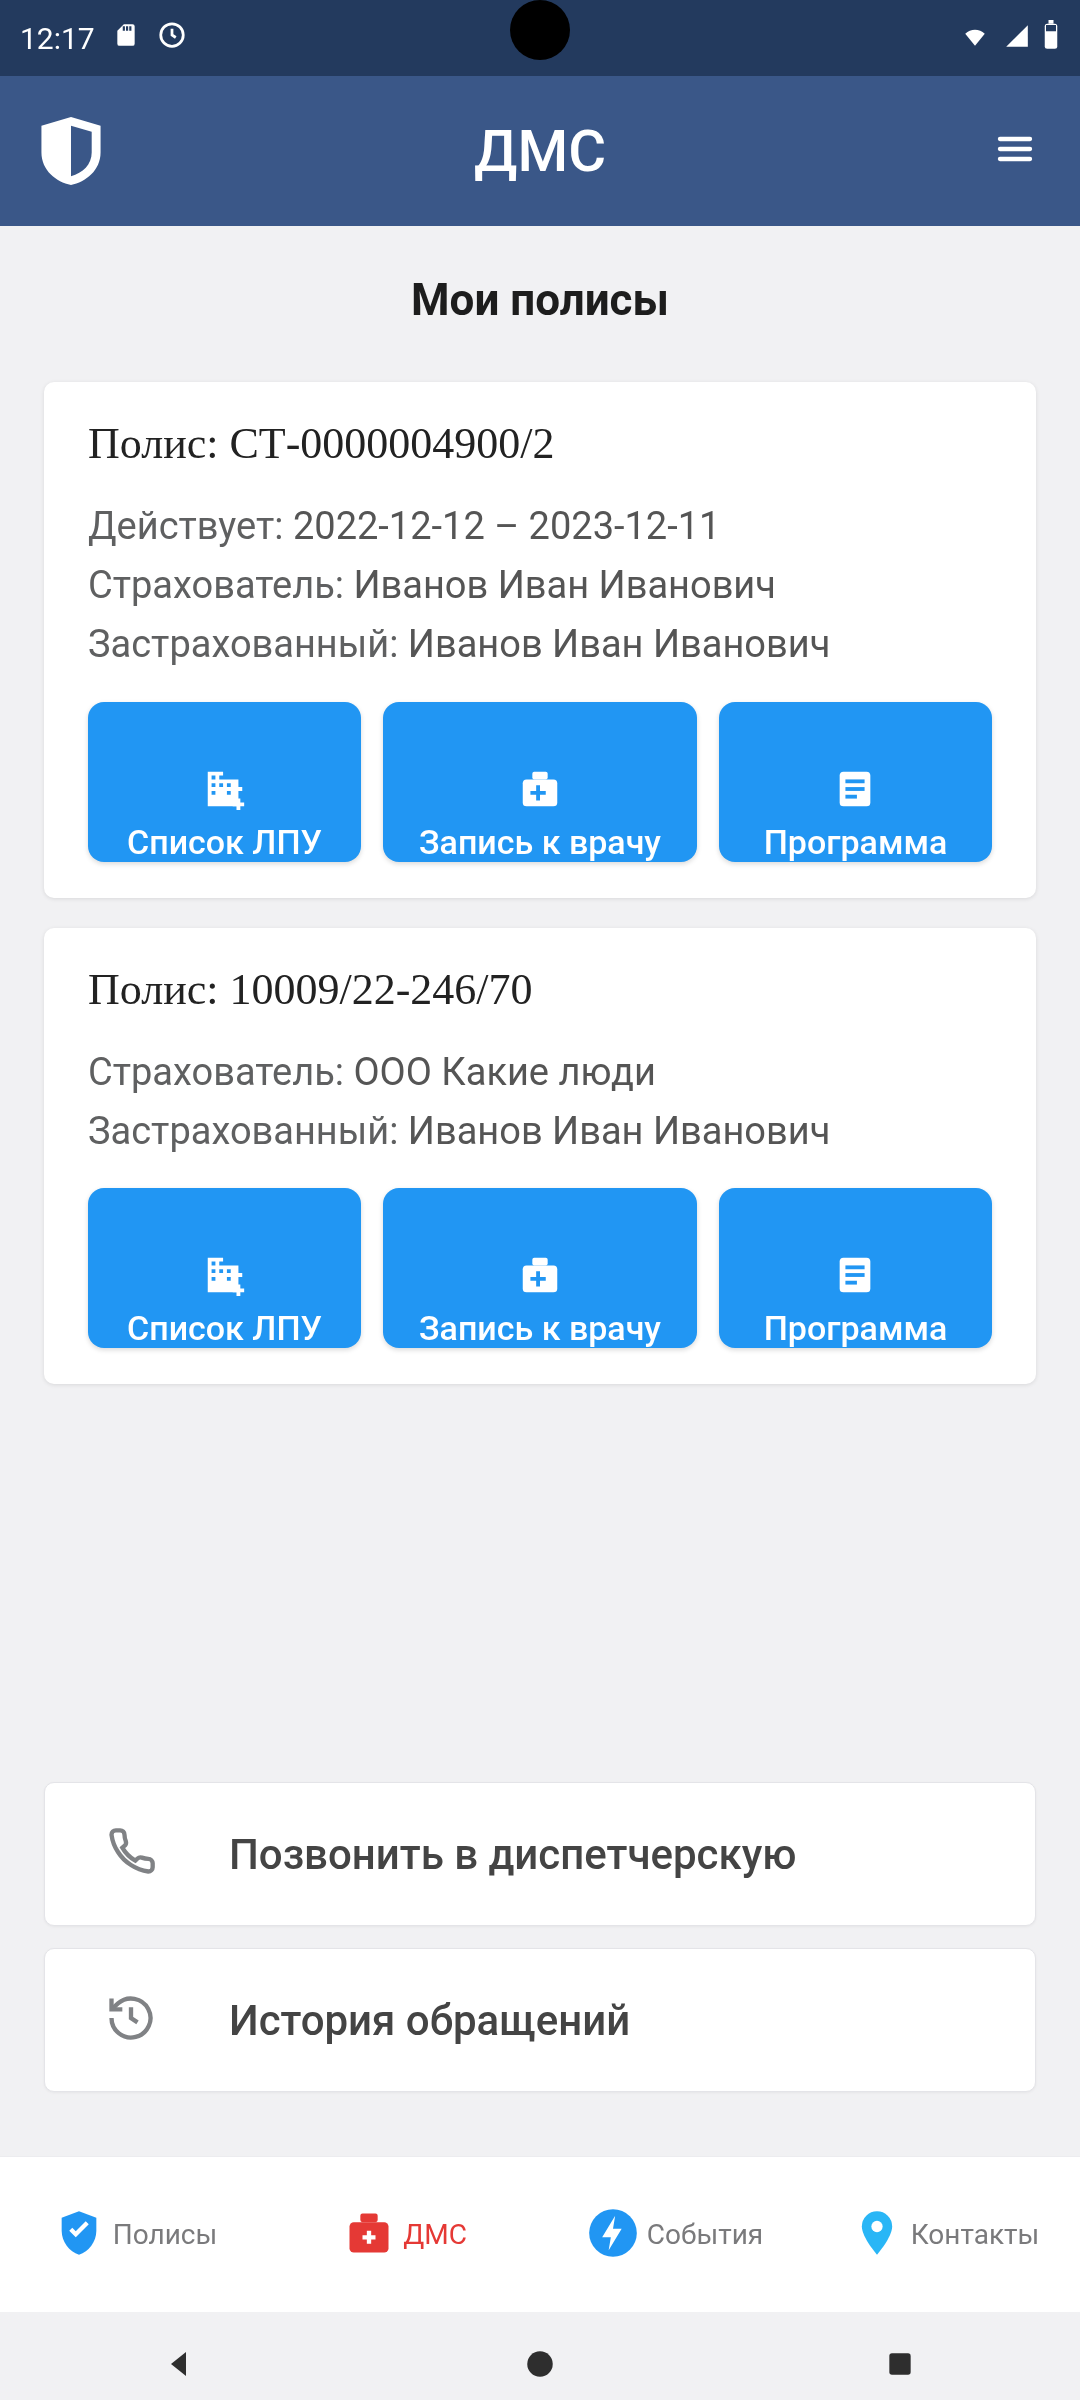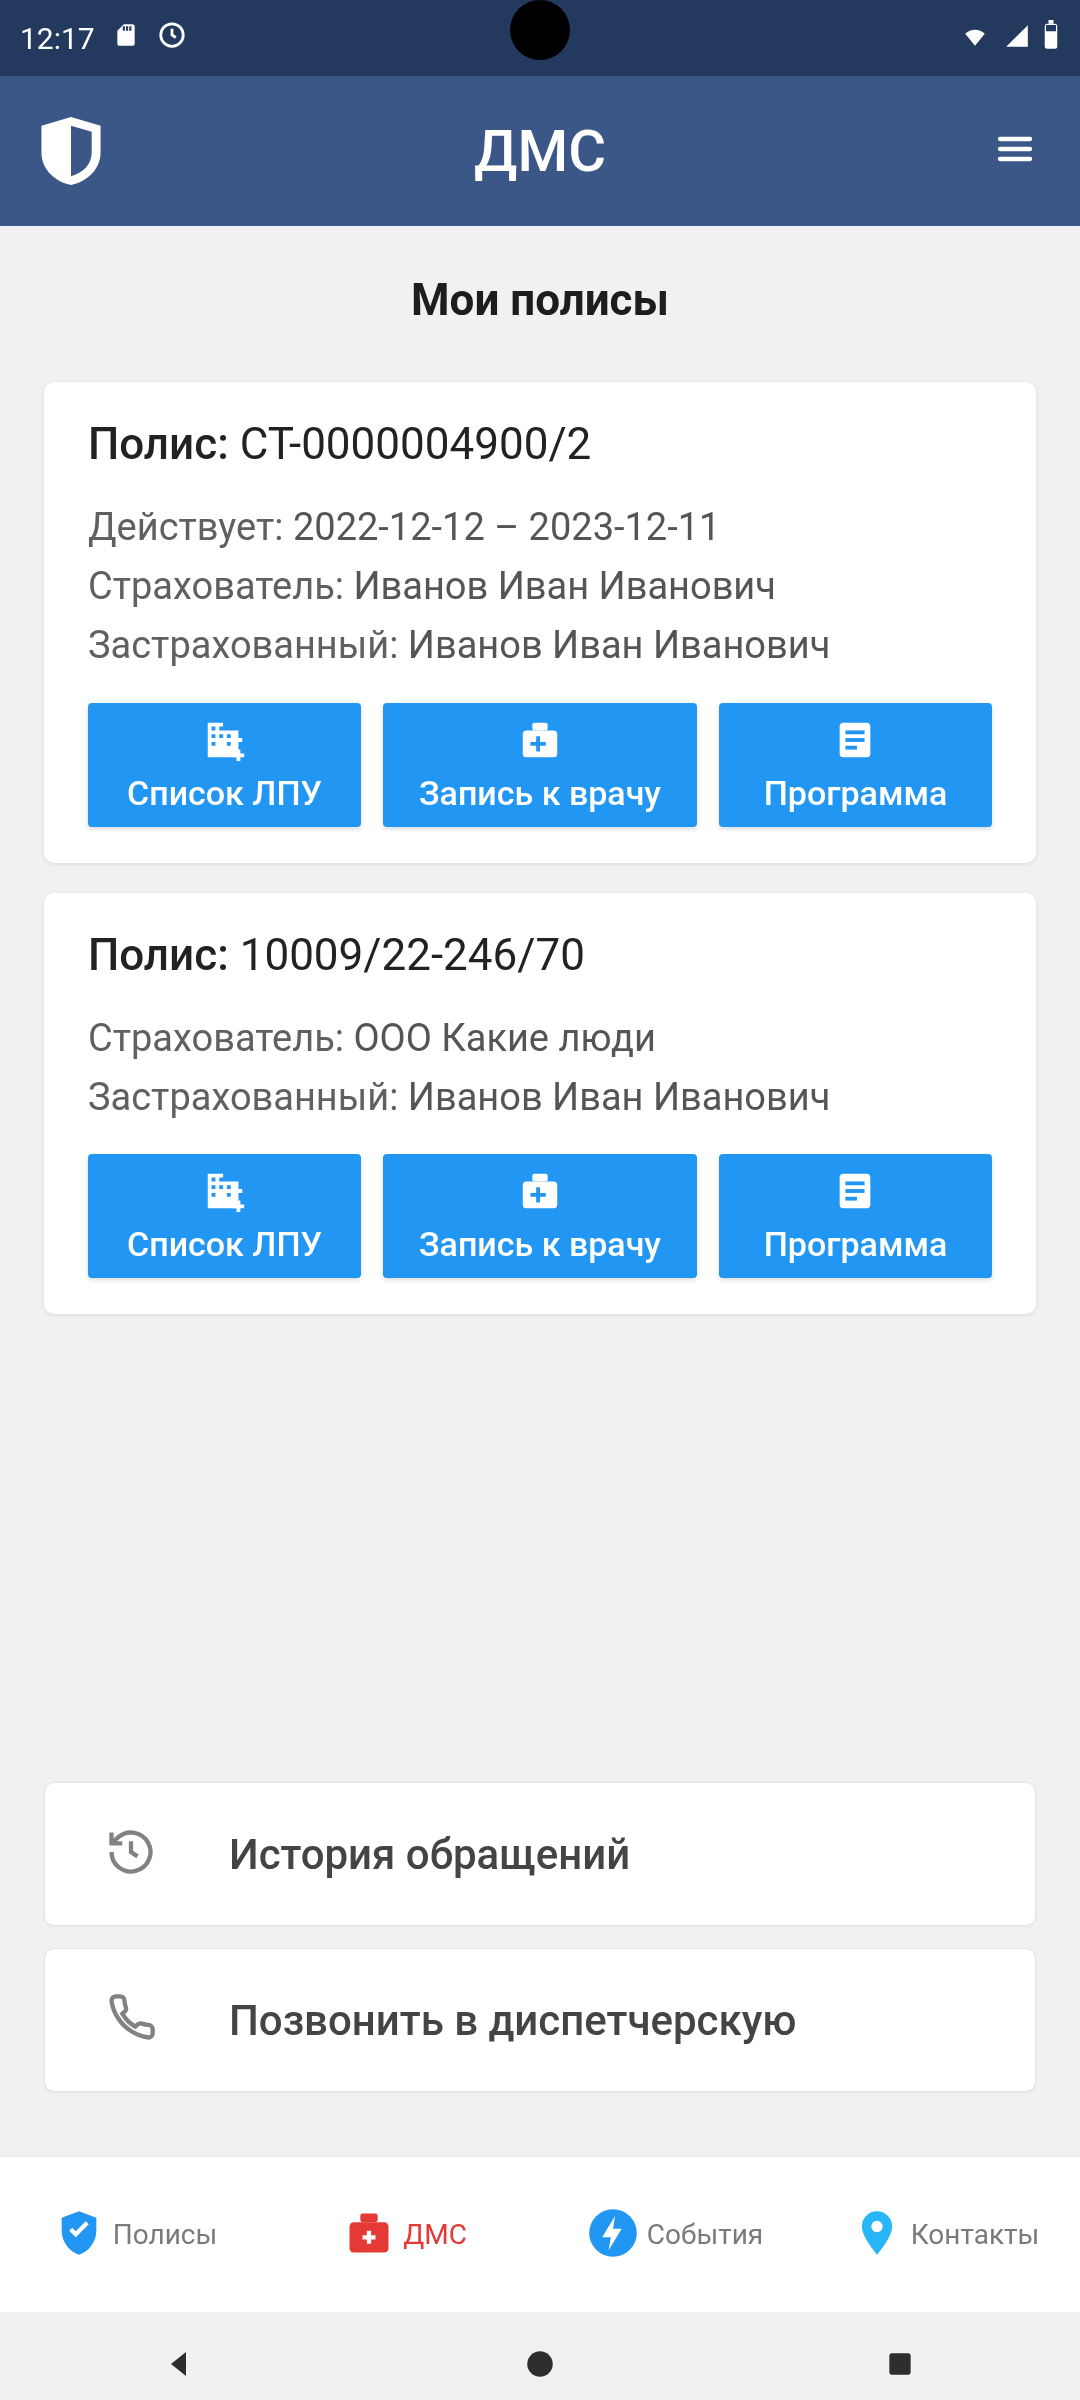--- a/index.html
+++ b/index.html
@@ -59,39 +59,39 @@
     margin: 48px 0 56px;
   }
 
   .policy-card {
     background: #fff;
     border-radius: 10px;
     padding: 36px 44px 36px;
     margin-bottom: 30px;
     box-shadow: 0 1px 4px rgba(0,0,0,0.1);
   }
-  .policy-title { font-size: 44px; font-weight: 500; color: #222; margin-bottom: 28px; }
+  .policy-title { font-size: 44px; font-weight: 500; color: #222; margin-bottom: 28px; font-family: Liberation Serif, serif; }
   .policy-title .num { font-weight: 400; }
   .policy-row { font-size: 38px; color: #5f6061; line-height: 1.55; }
   .policy-row .val { color: #555; }
   .policy-buttons {
     display: flex;
     gap: 22px;
     margin-top: 28px;
   }
   .policy-btn {
     flex: 1;
     background: #2196f3;
     color: #fff;
-    border-radius: 4px;
-    height: 124px;
+    border-radius: 16px;
+    height: 160px;
     display: flex;
     flex-direction: column;
     align-items: center;
-    justify-content: center;
+    justify-content: flex-end;
     gap: 10px;
     font-size: 34px;
     font-weight: 500;
     cursor: pointer;
     box-shadow: 0 2px 5px rgba(0,0,0,0.15);
   }
   .policy-btn.wide { flex: 1.15; }
   .policy-btn svg { width: 46px; height: 46px; }
 
   .spacer { flex: 1; }
@@ -277,34 +277,34 @@
       </div>
     </div>
   </div>
 
   <div class="spacer"></div>
 
   <div class="bottom-block">
     <div class="wide-button">
       <span class="wb-icon">
         <svg width="52" height="52" viewBox="0 0 24 24" fill="none" stroke="#808285" stroke-width="2">
+            <path d="M22 17v2a2 2 0 0 1-2 2 19 19 0 0 1-8-3 19 19 0 0 1-6-6 19 19 0 0 1-3-8 2 2 0 0 1 2-2h2a2 2 0 0 1 2 2c0 1 .2 2 .6 3a2 2 0 0 1-.4 2L8 10a16 16 0 0 0 6 6l1-1a2 2 0 0 1 2-.4c1 .4 2 .6 3 .6a2 2 0 0 1 2 2z"></path>
+          </svg>
+      </span>
+      <span class="wb-label">Позвонить в диспетчерскую</span>
+    </div>
+    <div class="wide-button">
+      <span class="wb-icon">
+        <svg width="52" height="52" viewBox="0 0 24 24" fill="none" stroke="#808285" stroke-width="2">
             <path d="M3 12a9 9 0 1 0 3-6.7L3 8"></path>
             <polyline points="3 3 3 8 8 8"></polyline>
             <polyline points="12 7 12 12 15 14"></polyline>
           </svg>
       </span>
       <span class="wb-label">История обращений</span>
-    </div>
-    <div class="wide-button">
-      <span class="wb-icon">
-        <svg width="52" height="52" viewBox="0 0 24 24" fill="none" stroke="#808285" stroke-width="2">
-            <path d="M22 17v2a2 2 0 0 1-2 2 19 19 0 0 1-8-3 19 19 0 0 1-6-6 19 19 0 0 1-3-8 2 2 0 0 1 2-2h2a2 2 0 0 1 2 2c0 1 .2 2 .6 3a2 2 0 0 1-.4 2L8 10a16 16 0 0 0 6 6l1-1a2 2 0 0 1 2-.4c1 .4 2 .6 3 .6a2 2 0 0 1 2 2z"></path>
-          </svg>
-      </span>
-      <span class="wb-label">Позвонить в диспетчерскую</span>
     </div>
   </div>
 </div>
 
 <div class="tab-bar">
   <div class="tab-item">
     <span>
       <svg width="52" height="52" viewBox="0 0 24 24" fill="#2196f3">
           <path d="M12 2l8 3v6c0 5-3.5 9.7-8 11-4.5-1.3-8-6-8-11V5l8-3z"></path>
           <path fill="#fff" d="M10.5 14l-3-3 1.4-1.4 1.6 1.6 4.6-4.6L16.5 8z"></path>

